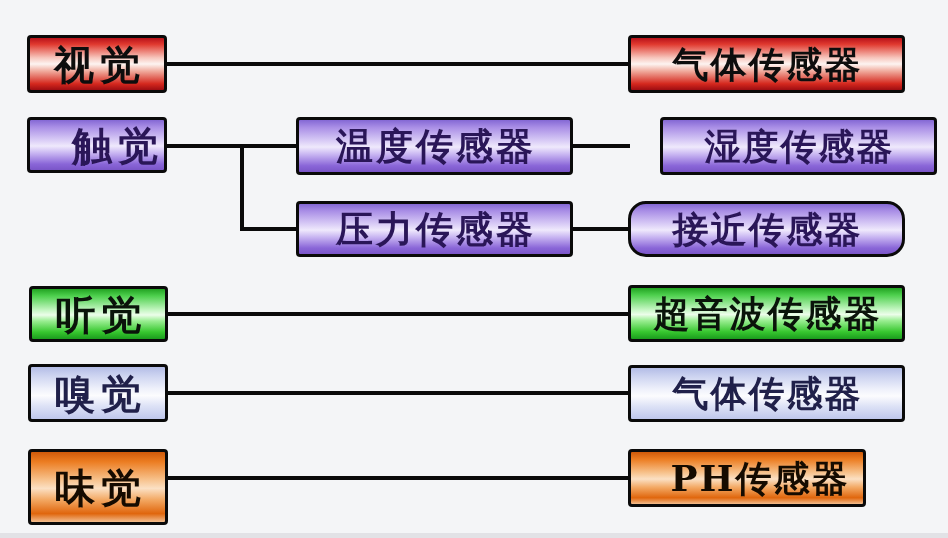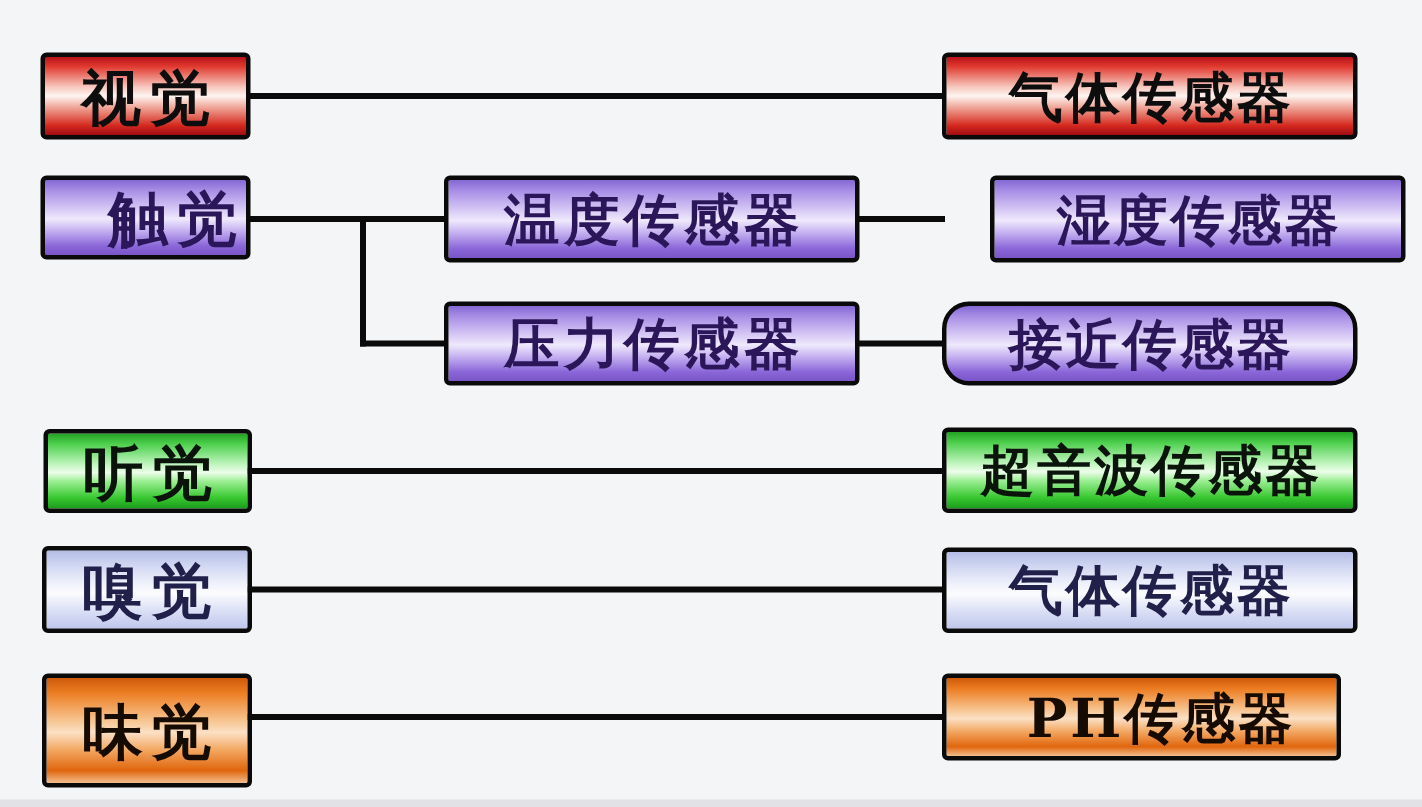--- a/index.html
+++ b/index.html
@@ -107,19 +107,19 @@
   </div>
   <div class="box purple right-col" style="left:628px;top:201px;width:277px;height:56px;border-radius:18px;">
     <span class="label">接近传感器</span>
   </div>
   <div class="box green right-col" style="left:628px;top:285px;width:277px;height:57px;">
     <span class="label">超音波传感器</span>
   </div>
   <div class="box lavender right-col" style="left:628px;top:365px;width:277px;height:57px;">
     <span class="label">气体传感器</span>
   </div>
-  <div class="box orange right-col" style="left:628px;top:449px;width:266px;height:58px;padding-left:24px;">
+  <div class="box orange right-col" style="left:628px;top:449px;width:238px;height:58px;padding-left:24px;">
     <span class="label">PH传感器</span>
   </div>
 
 
   <div class="bottom-strip"></div>
 </div>
 
 </body></html>

